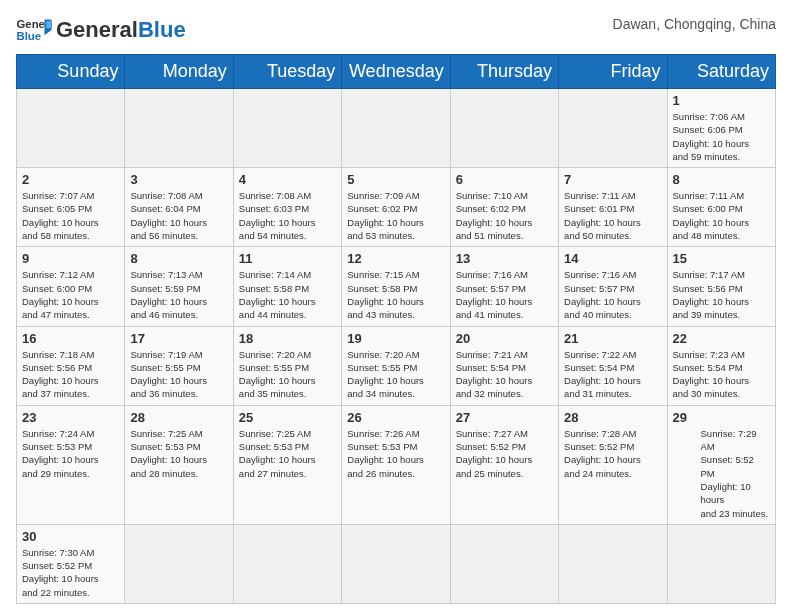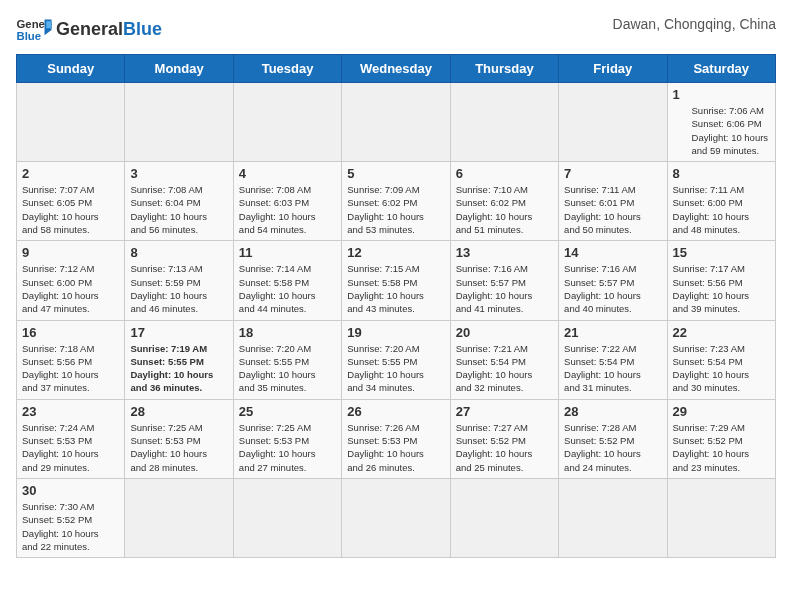--- a/index.html
+++ b/index.html
@@ -15,21 +15,21 @@
       justify-content: space-between;
       align-items: flex-start;
       margin-bottom: 10px;
     }
     .logo {
       display: flex;
       align-items: center;
       gap: 4px;
     }
     .logo-text {
-      font-size: 18px;
+      font-size: 22px;
       color: #333;
       line-height: 1.1;
     }
     .logo-text span {
       color: #1a6fba;
       font-weight: bold;
     }
     .logo-icon {
       width: 36px;
       height: 28px;
@@ -48,24 +48,24 @@
       color: #555;
     }
     .calendar {
       width: 100%;
       border-collapse: collapse;
       border: 1px solid #ccc;
     }
     .calendar th {
       background-color: #1a6fba;
       color: #fff;
-      font-size: 13px;
-      font-weight: bold;
+      font-size: 18px;
+      font-weight: normal;
       padding: 6px 6px;
-      text-align: center;
+      text-align: right;
       border: 1px solid #1557a0;
     }
     .calendar td {
       vertical-align: top;
       border: 1px solid #ccc;
       padding: 4px 5px;
       font-size: 10px;
       color: #333;
       background: #f9f9f9;
       width: calc(100% / 7);
@@ -123,21 +123,21 @@
   <tbody id="calendar-body">
   <tr>
         <td class="empty"></td>
         <td class="empty"></td>
         <td class="empty"></td>
         <td class="empty"></td>
         <td class="empty"></td>
         <td class="empty"></td>
         <td>
           <span class="day-num">1</span>
-          <div class="day-info" style="white-space: pre-line; margin-left: 19px;">Sunrise: 7:06 AM
+          <div class="day-info" style="white-space: pre-line;">Sunrise: 7:06 AM
 Sunset: 6:06 PM
 Daylight: 10 hours
 and 59 minutes.</div>
         </td>
       </tr>
       <tr>
         <td>
           <span class="day-num">2</span>
           <div class="day-info" style="white-space: pre-line;">Sunrise: 7:07 AM
 Sunset: 6:05 PM
@@ -241,21 +241,21 @@
       <tr>
         <td>
           <span class="day-num">16</span>
           <div class="day-info" style="white-space: pre-line;">Sunrise: 7:18 AM
 Sunset: 5:56 PM
 Daylight: 10 hours
 and 37 minutes.</div>
         </td>
         <td>
           <span class="day-num">17</span>
-          <div class="day-info" style="white-space: pre-line; font-weight: bold;">Sunrise: 7:19 AM
+          <div class="day-info" style="white-space: pre-line;">Sunrise: 7:19 AM
 Sunset: 5:55 PM
 Daylight: 10 hours
 and 36 minutes.</div>
         </td>
         <td>
           <span class="day-num">18</span>
           <div class="day-info" style="white-space: pre-line;">Sunrise: 7:20 AM
 Sunset: 5:55 PM
 Daylight: 10 hours
 and 35 minutes.</div>
@@ -327,21 +327,21 @@
         </td>
         <td>
           <span class="day-num">28</span>
           <div class="day-info" style="white-space: pre-line;">Sunrise: 7:28 AM
 Sunset: 5:52 PM
 Daylight: 10 hours
 and 24 minutes.</div>
         </td>
         <td>
           <span class="day-num">29</span>
-          <div class="day-info" style="white-space: pre-line;">Sunrise: 7:29 AM
+          <div class="day-info" style="white-space: pre-line; margin-left: 28px;">Sunrise: 7:29 AM
 Sunset: 5:52 PM
 Daylight: 10 hours
 and 23 minutes.</div>
         </td>
       </tr>
       <tr>
         <td>
           <span class="day-num">30</span>
           <div class="day-info" style="white-space: pre-line;">Sunrise: 7:30 AM
 Sunset: 5:52 PM

